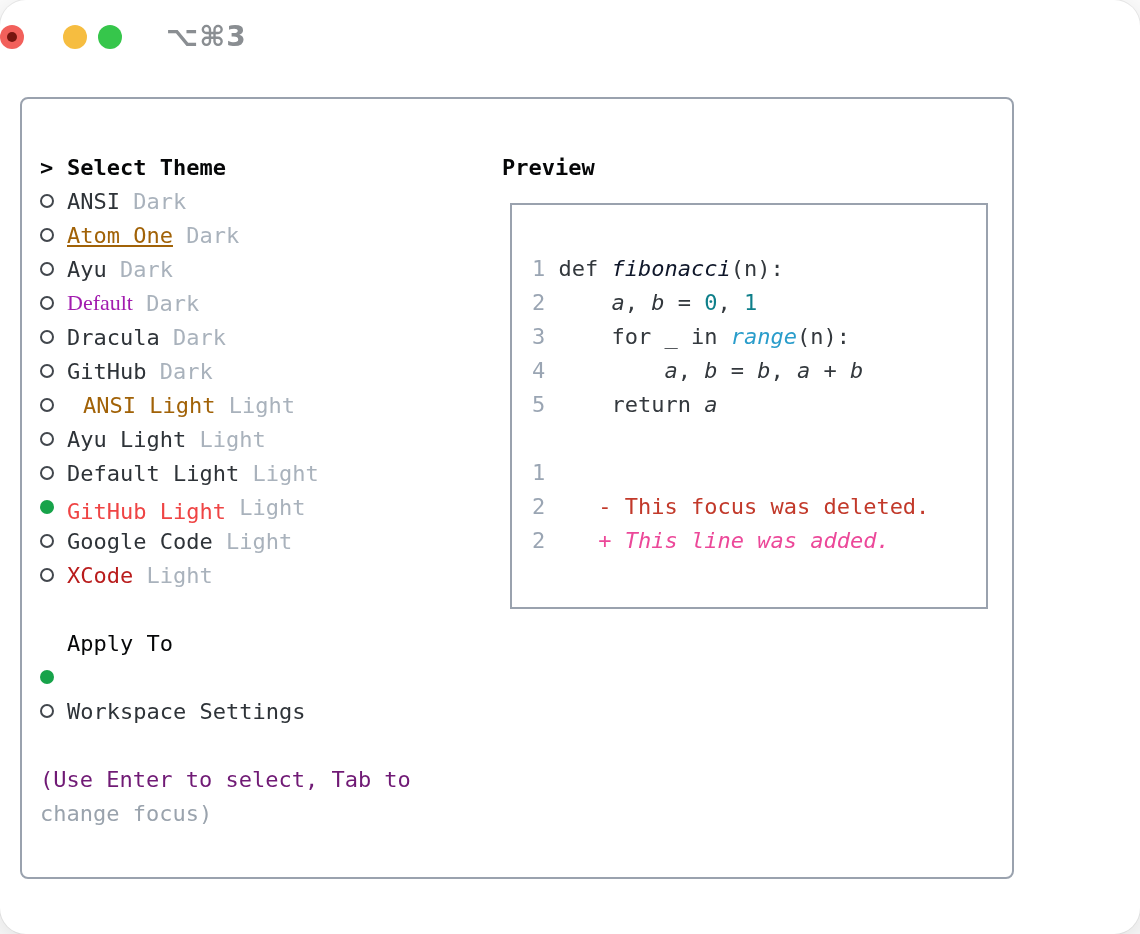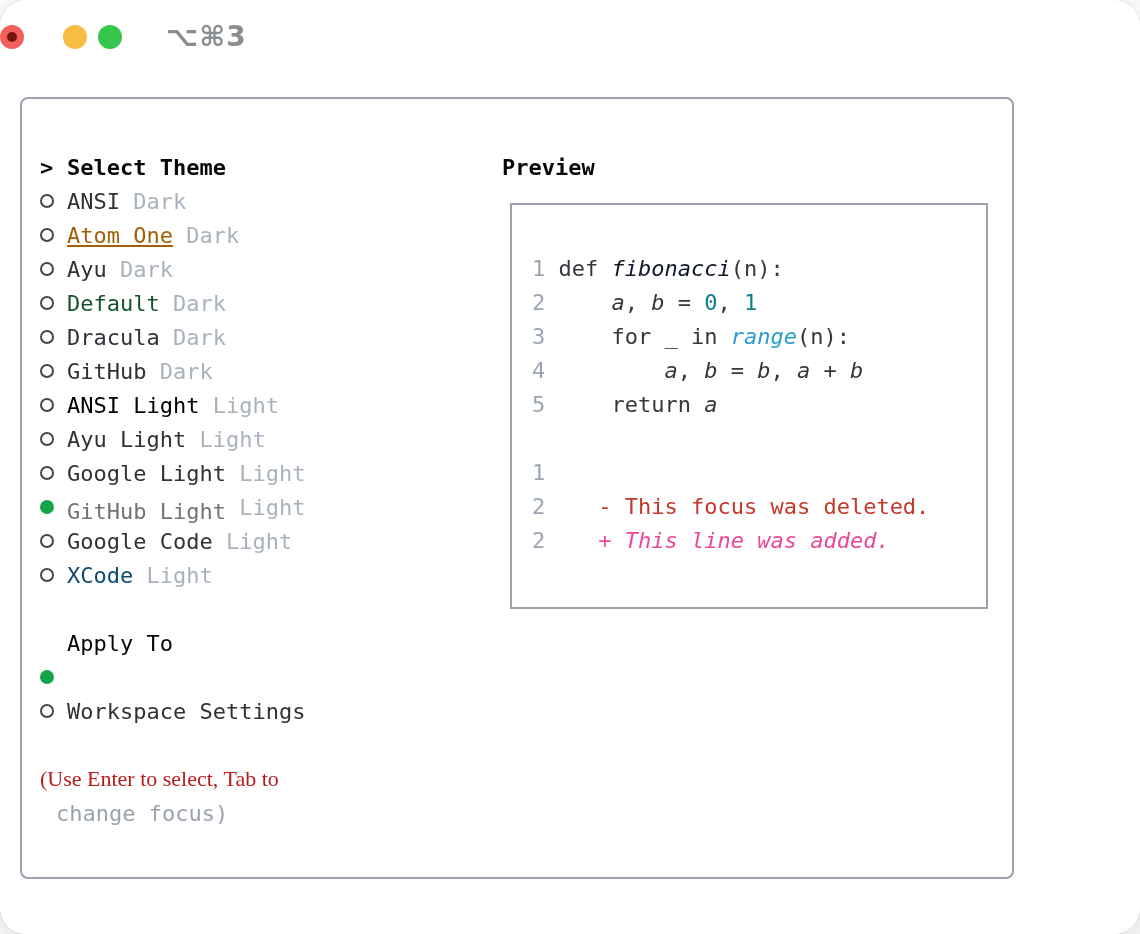--- a/index.html
+++ b/index.html
@@ -59,49 +59,49 @@
     <div class="leftcol">
       <div class="row hdr-row" style="color: rgb(6, 7, 8);">
         <span class="marker"><span>&gt;</span></span>
         <span>Select Theme</span>
       </div>
 
       <div id="theme-list">
           <div class="row"><span class="marker"><span class="ring" style="border-color: rgb(66, 71, 77);"></span></span><span style="color: rgb(46, 51, 56);">ANSI</span><span style="color: rgb(169, 178, 188);"> Dark</span></div>
           <div class="row"><span class="marker"><span class="ring" style="border-color: rgb(66, 71, 77);"></span></span><span style="color: #a16207; text-decoration: underline;">Atom One</span><span style="color: rgb(169, 178, 188);"> Dark</span></div>
           <div class="row"><span class="marker"><span class="ring" style="border-color: rgb(66, 71, 77);"></span></span><span style="color: rgb(46, 51, 56);">Ayu</span><span style="color: rgb(169, 178, 188);"> Dark</span></div>
-          <div class="row"><span class="marker"><span class="ring" style="border-color: rgb(66, 71, 77);"></span></span><span style="color: #14532d;">Default</span><span style="color: rgb(169, 178, 188);"> Dark</span></div>
+          <div class="row"><span class="marker"><span class="ring" style="border-color: rgb(66, 71, 77);"></span></span><span style="color: #a21caf; font-family: Liberation Serif, serif;">Default</span><span style="color: rgb(169, 178, 188);"> Dark</span></div>
           <div class="row"><span class="marker"><span class="ring" style="border-color: rgb(66, 71, 77);"></span></span><span style="color: rgb(46, 51, 56);">Dracula</span><span style="color: rgb(169, 178, 188);"> Dark</span></div>
           <div class="row"><span class="marker"><span class="ring" style="border-color: rgb(66, 71, 77);"></span></span><span style="color: rgb(46, 51, 56);">GitHub</span><span style="color: rgb(169, 178, 188);"> Dark</span></div>
-          <div class="row"><span class="marker"><span class="ring" style="border-color: rgb(66, 71, 77);"></span></span><span style="color: #000000;">ANSI Light</span><span style="color: rgb(169, 178, 188);"> Light</span></div>
+          <div class="row"><span class="marker"><span class="ring" style="border-color: rgb(66, 71, 77);"></span></span><span style="color: #a16207; margin-left: 16px;">ANSI Light</span><span style="color: rgb(169, 178, 188);"> Light</span></div>
           <div class="row"><span class="marker"><span class="ring" style="border-color: rgb(66, 71, 77);"></span></span><span style="color: rgb(46, 51, 56);">Ayu Light</span><span style="color: rgb(169, 178, 188);"> Light</span></div>
-          <div class="row"><span class="marker"><span class="ring" style="border-color: rgb(66, 71, 77);"></span></span><span style="color: rgb(46, 51, 56);">Google Light</span><span style="color: rgb(169, 178, 188);"> Light</span></div>
-          <div class="row"><span class="marker"><span class="dotfill" style="background: rgb(23, 163, 74);"></span></span><span style="color: #737373; margin-top: 8px;">GitHub Light</span><span style="color: rgb(169, 178, 188);"> Light</span></div>
+          <div class="row"><span class="marker"><span class="ring" style="border-color: rgb(66, 71, 77);"></span></span><span style="color: rgb(46, 51, 56);">Default Light</span><span style="color: rgb(169, 178, 188);"> Light</span></div>
+          <div class="row"><span class="marker"><span class="dotfill" style="background: rgb(23, 163, 74);"></span></span><span style="color: #ef4444; margin-top: 8px;">GitHub Light</span><span style="color: rgb(169, 178, 188);"> Light</span></div>
           <div class="row"><span class="marker"><span class="ring" style="border-color: rgb(66, 71, 77);"></span></span><span style="color: rgb(46, 51, 56);">Google Code</span><span style="color: rgb(169, 178, 188);"> Light</span></div>
-          <div class="row"><span class="marker"><span class="ring" style="border-color: rgb(66, 71, 77);"></span></span><span style="color: #0c4a6e; text-align: center;">XCode</span><span style="color: rgb(169, 178, 188);"> Light</span></div>
+          <div class="row"><span class="marker"><span class="ring" style="border-color: rgb(66, 71, 77);"></span></span><span style="color: #b91c1c; text-align: center;">XCode</span><span style="color: rgb(169, 178, 188);"> Light</span></div>
         </div>
 
       <div class="spacer"></div>
 
       <div class="row" style="color: rgb(6, 7, 8);">
         <span class="marker"></span>
         <span>Apply To</span>
       </div>
 
       <div id="apply-list">
           <div class="row"><span class="marker"><span class="dotfill" style="background: rgb(23, 163, 74);"></span></span></div>
           <div class="row"><span class="marker"><span class="ring" style="border-color: rgb(66, 71, 77);"></span></span><span style="color: rgb(46, 51, 56);">Workspace Settings</span></div>
         </div>
 
       <div class="spacer"></div>
 
-      <div class="row" style="color: #b91c1c; font-family: Liberation Serif, serif;">
+      <div class="row" style="color: #701a75;">
         <span>(Use Enter to select, Tab to</span>
       </div>
-      <div class="row" style="color: rgb(154, 163, 173); margin-left: 16px;">
+      <div class="row" style="color: rgb(154, 163, 173);">
         <span>change focus)</span>
       </div>
     </div>
 
     <div class="preview-hdr" style="color: rgb(6, 7, 8);">
       <span>Preview</span>
     </div>
 
     <div class="pbox">
       <div class="code" id="code-lines">

